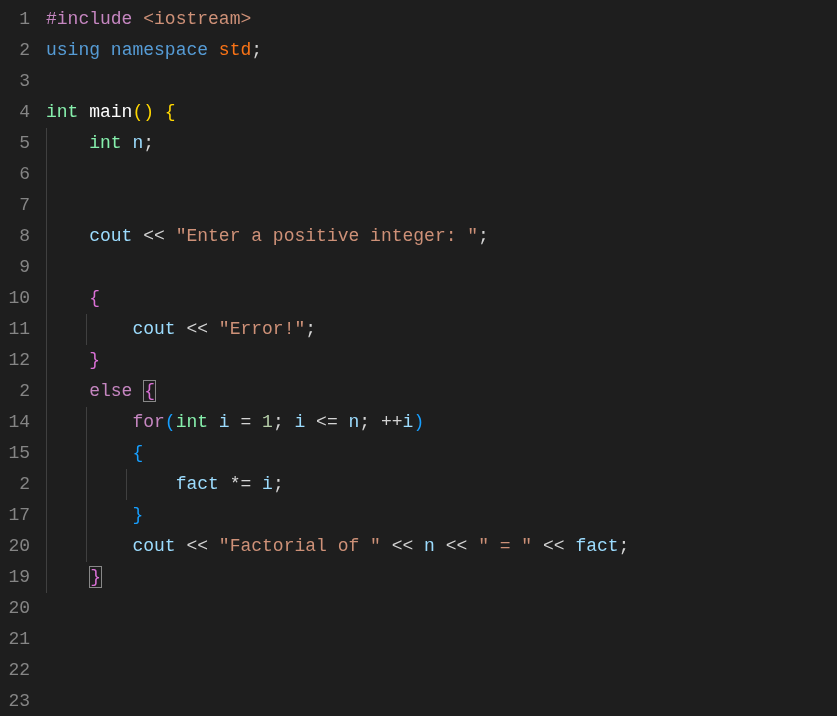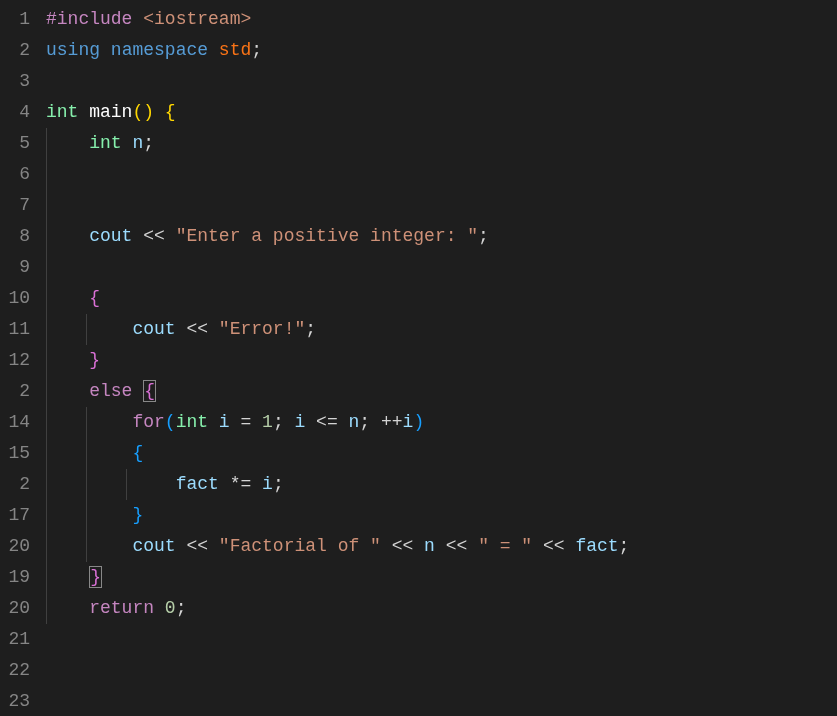--- a/index.html
+++ b/index.html
@@ -111,15 +111,14 @@
       <div class="code-line"><span class="indent-guide" style="left: 0px;"></span><span>    </span><span class="tok-bracket2">{</span></div>
       <div class="code-line"><span class="indent-guide" style="left: 0px;"></span><span class="indent-guide" style="left: 40px;"></span><span>        </span><span class="tok-variable">cout</span><span class="tok-operator"> &lt;&lt; </span><span class="tok-string">"Error!"</span><span class="tok-punct">;</span></div>
       <div class="code-line"><span class="indent-guide" style="left: 0px;"></span><span>    </span><span class="tok-bracket2">}</span></div>
       <div class="code-line"><span class="indent-guide" style="left: 0px;"></span><span>    </span><span class="tok-control">else</span><span> </span><span class="tok-bracket2 bracket-match">{</span></div>
       <div class="code-line"><span class="indent-guide" style="left: 0px;"></span><span class="indent-guide" style="left: 40px;"></span><span>        </span><span class="tok-control">for</span><span class="tok-bracket3">(</span><span class="tok-type">int</span><span> </span><span class="tok-variable">i</span><span class="tok-operator"> = </span><span class="tok-number">1</span><span class="tok-punct">; </span><span class="tok-variable">i</span><span class="tok-operator"> &lt;= </span><span class="tok-variable">n</span><span class="tok-punct">; </span><span class="tok-operator">++</span><span class="tok-variable">i</span><span class="tok-bracket3">)</span></div>
       <div class="code-line"><span class="indent-guide" style="left: 0px;"></span><span class="indent-guide" style="left: 40px;"></span><span>        </span><span class="tok-bracket3">{</span></div>
       <div class="code-line"><span class="indent-guide" style="left: 0px;"></span><span class="indent-guide" style="left: 40px;"></span><span class="indent-guide" style="left: 80px;"></span><span>            </span><span class="tok-variable">fact</span><span class="tok-operator"> *= </span><span class="tok-variable">i</span><span class="tok-punct">;</span></div>
       <div class="code-line"><span class="indent-guide" style="left: 0px;"></span><span class="indent-guide" style="left: 40px;"></span><span>        </span><span class="tok-bracket3">}</span></div>
       <div class="code-line"><span class="indent-guide" style="left: 0px;"></span><span class="indent-guide" style="left: 40px;"></span><span>        </span><span class="tok-variable">cout</span><span class="tok-operator"> &lt;&lt; </span><span class="tok-string">"Factorial of "</span><span class="tok-operator"> &lt;&lt; </span><span class="tok-variable">n</span><span class="tok-operator"> &lt;&lt; </span><span class="tok-string">" = "</span><span class="tok-operator"> &lt;&lt; </span><span class="tok-variable">fact</span><span class="tok-punct">;</span></div>
       <div class="code-line"><span class="indent-guide" style="left: 0px;"></span><span>    </span><span class="tok-bracket2 bracket-match">}</span></div>
-      <div class="code-line"><span class="indent-guide" style="left: 0px;"></span><span>    </span><span class="tok-control">return</span><span> </span><span class="tok-number">0</span><span class="tok-punct">;</span></div>
     </div>
 </div>
 
 </body></html>

